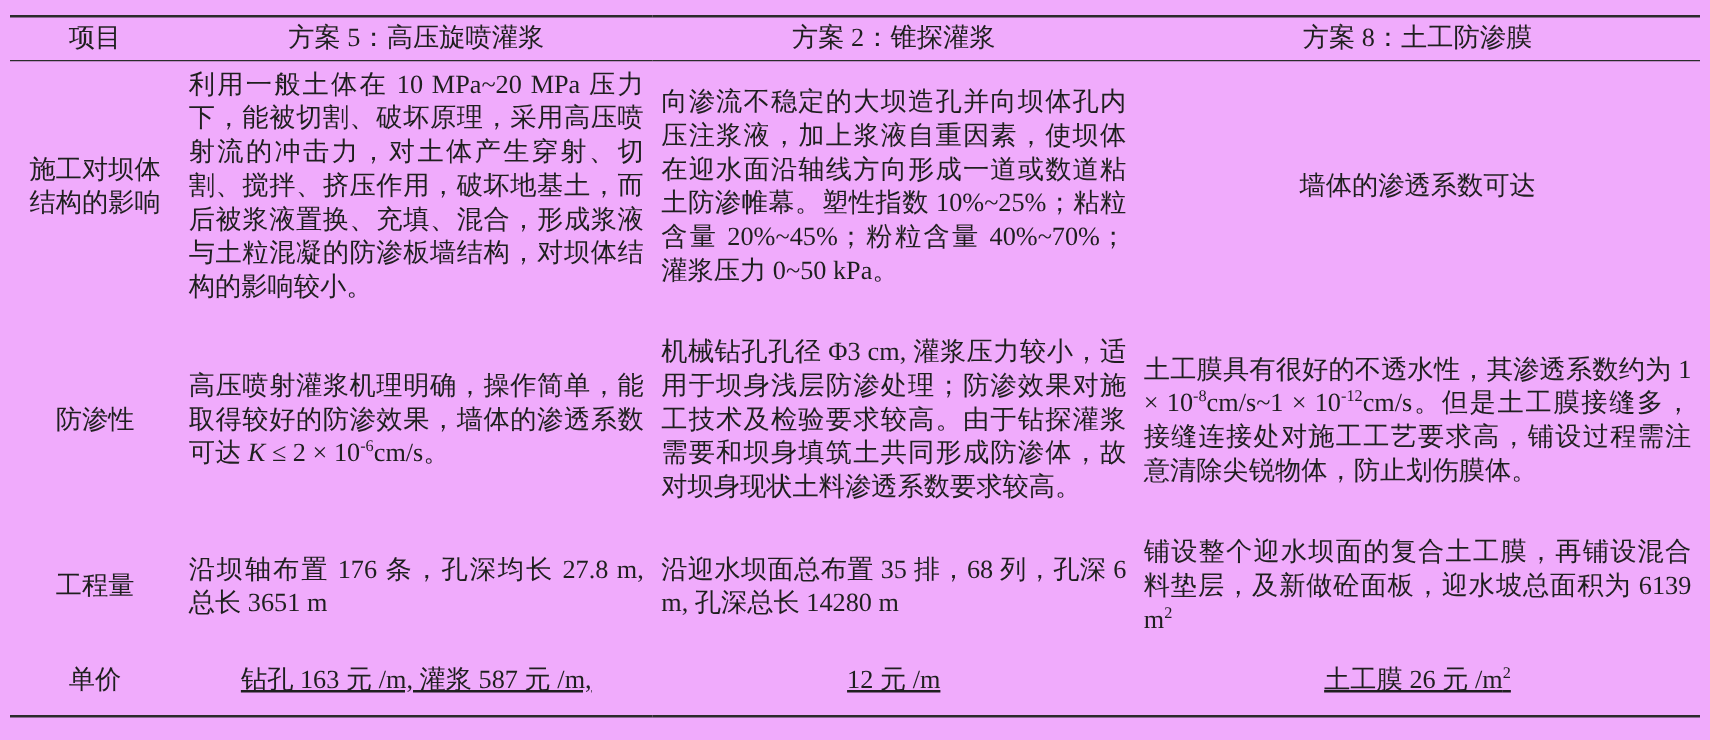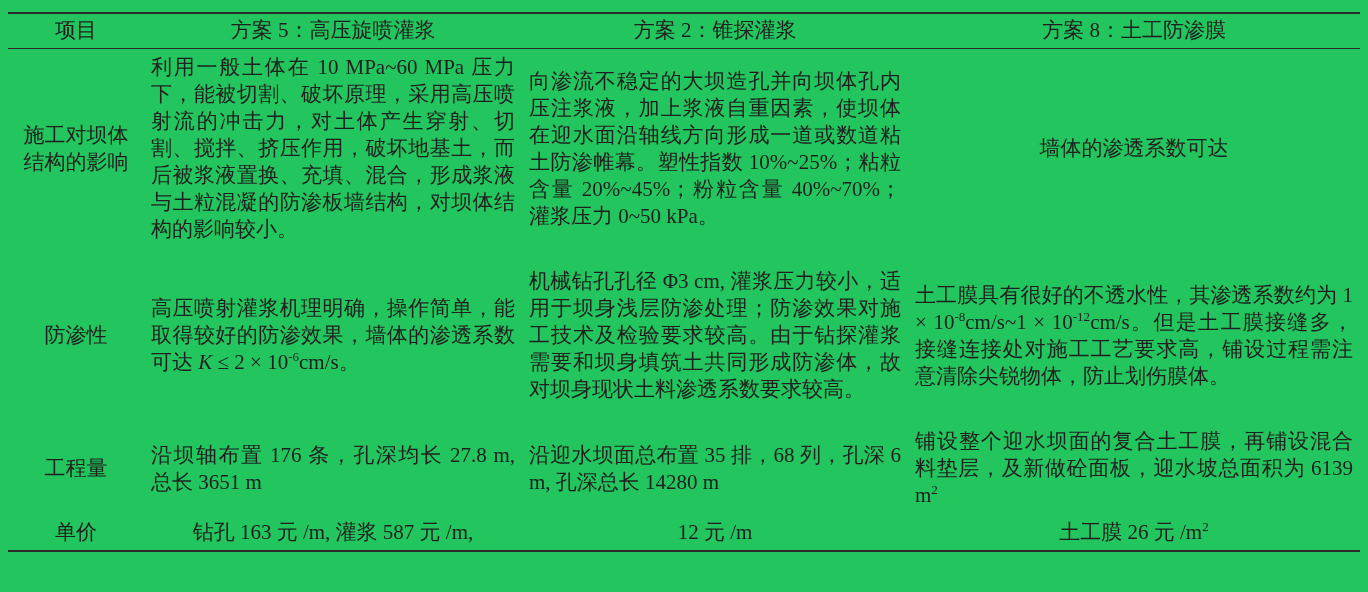--- a/index.html
+++ b/index.html
@@ -4,21 +4,21 @@
 <style>
   html, body {
     margin: 0;
     padding: 0;
     background: #fdfdfc;
   }
   .page {
     position: relative;
     width: 1368px;
     height: 592px;
-    background: #22c55e;
+    background: #f0abfc;
     color: #1f1f1f;
     font-family: "Liberation Serif", "DejaVu Serif", serif;
     overflow: hidden;
   }
   table.cmp {
     border-collapse: collapse;
     table-layout: fixed;
     width: 1352px;
     margin: 12px 8px 0 8px;
     border-top: 2px solid #2b2b2b;
@@ -32,42 +32,42 @@
     text-align: center;
     vertical-align: middle;
     padding: 3px 2px 4px 2px;
     border-bottom: 1px solid #2b2b2b;
     height: 27px;
   }
   tbody th.rowlab {
     font-weight: normal;
     text-align: center;
     vertical-align: middle;
-    padding: 4px 2px;
+    padding: 15px 2px;
   }
   .lab-inner {
     display: inline-block;
     max-width: 110px;
     text-align: center;
   }
   td {
     vertical-align: middle;
     padding: 4px 7px;
   }
   td.just {
     text-align: justify;
     text-justify: inter-ideograph;
   }
   td.center {
     text-align: center;
   }
   tr.r-impact     { height: 200px; }
   tr.r-seepage    { height: 174px; }
   tr.r-quantity   { height: 92px; }
-  tr.r-unitprice  { height: 34px; }
+  tr.r-unitprice  { height: 34px; text-decoration: underline; }
   tr.r-investment { height: 34px; }
   sup {
     font-size: 13px;
     line-height: 0;
     letter-spacing: 0;
   }
   .kvar {
     font-style: italic;
   }
 </style>
@@ -89,21 +89,21 @@
         <th>方案 2：锥探灌浆</th>
         <th>方案 8：土工防渗膜</th>
       </tr>
     </thead>
     <tbody>
 
       <tr class="r-impact">
         <th class="rowlab">
           <span class="lab-inner">施工对坝体结构的影响</span>
         </th>
-        <td class="just">利用一般土体在 10 MPa~60 MPa 压力下，能被切割、破坏原理，采用高压喷射流的冲击力，对土体产生穿射、切割、搅拌、挤压作用，破坏地基土，而后被浆液置换、充填、混合，形成浆液与土粒混凝的防渗板墙结构，对坝体结构的影响较小。</td>
+        <td class="just">利用一般土体在 10 MPa~20 MPa 压力下，能被切割、破坏原理，采用高压喷射流的冲击力，对土体产生穿射、切割、搅拌、挤压作用，破坏地基土，而后被浆液置换、充填、混合，形成浆液与土粒混凝的防渗板墙结构，对坝体结构的影响较小。</td>
         <td class="just">向渗流不稳定的大坝造孔并向坝体孔内压注浆液，加上浆液自重因素，使坝体在迎水面沿轴线方向形成一道或数道粘土防渗帷幕。塑性指数 10%~25%；粘粒含量 20%~45%；粉粒含量 40%~70%；灌浆压力 0~50 kPa。</td>
         <td class="center">墙体的渗透系数可达</td>
       </tr>
 
       <tr class="r-seepage">
         <th class="rowlab">
           <span class="lab-inner">防渗性</span>
         </th>
         <td class="just">
           <span>高压喷射灌浆机理明确，操作简单，能取得较好的防渗效果，墙体的渗透系数可达 </span><span class="kvar">K</span><span> ≤ 2 × 10</span><sup>-6</sup><span>cm/s。</span>

